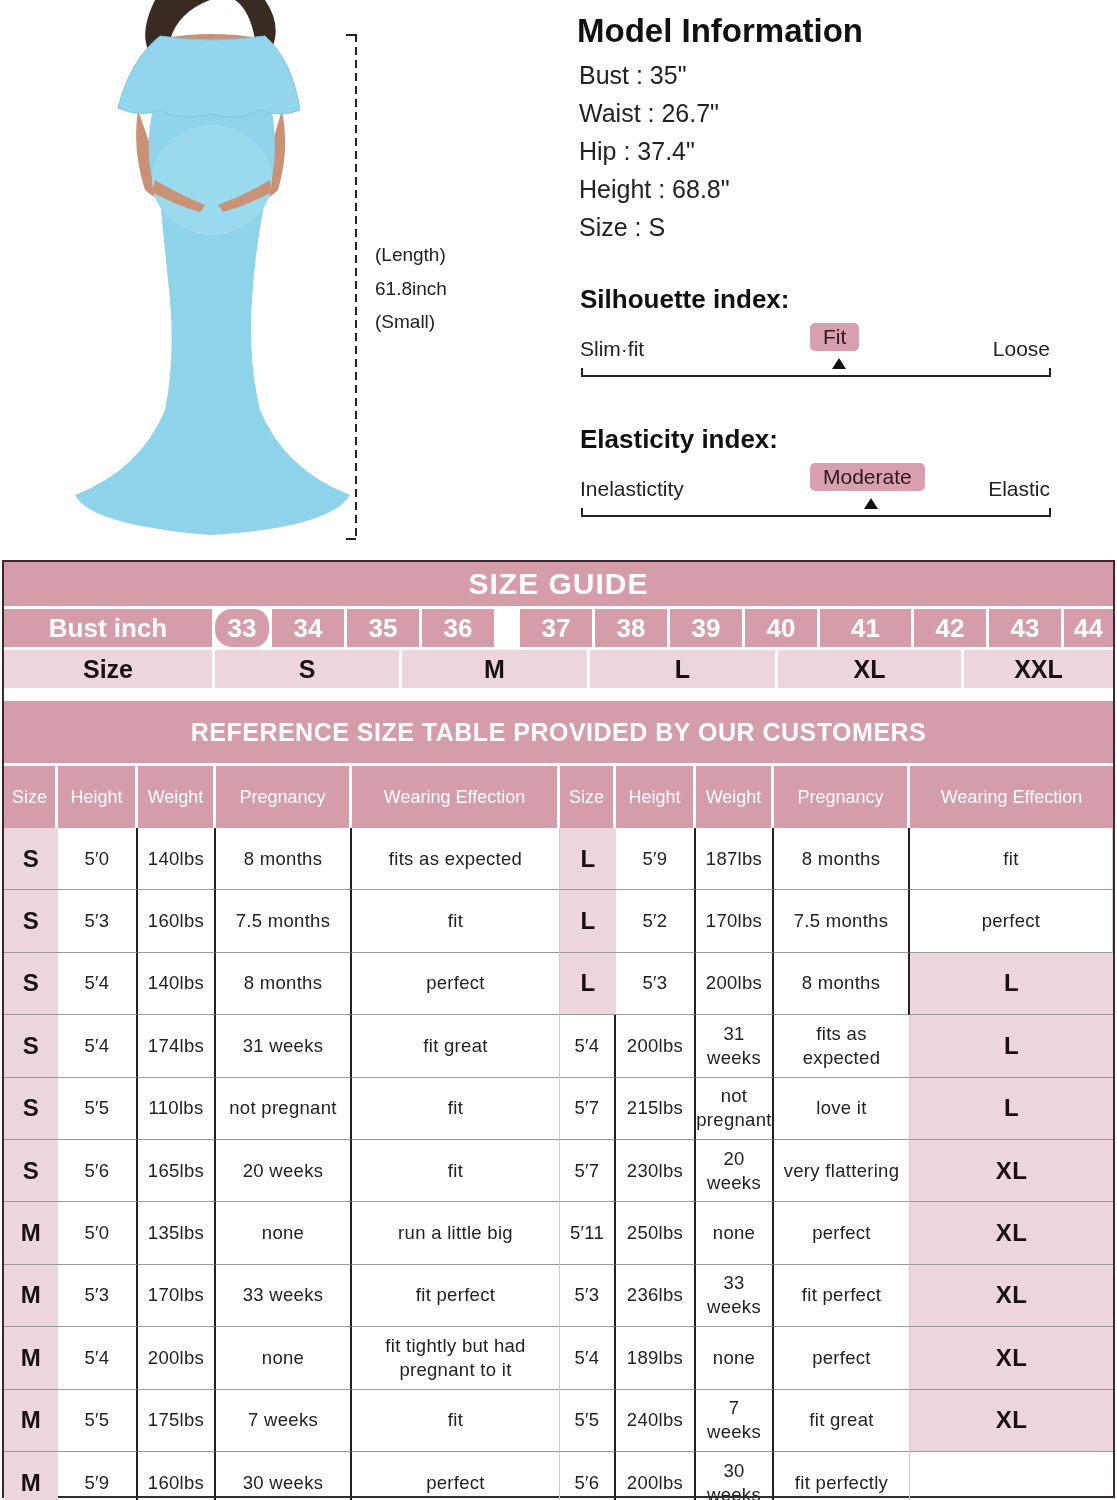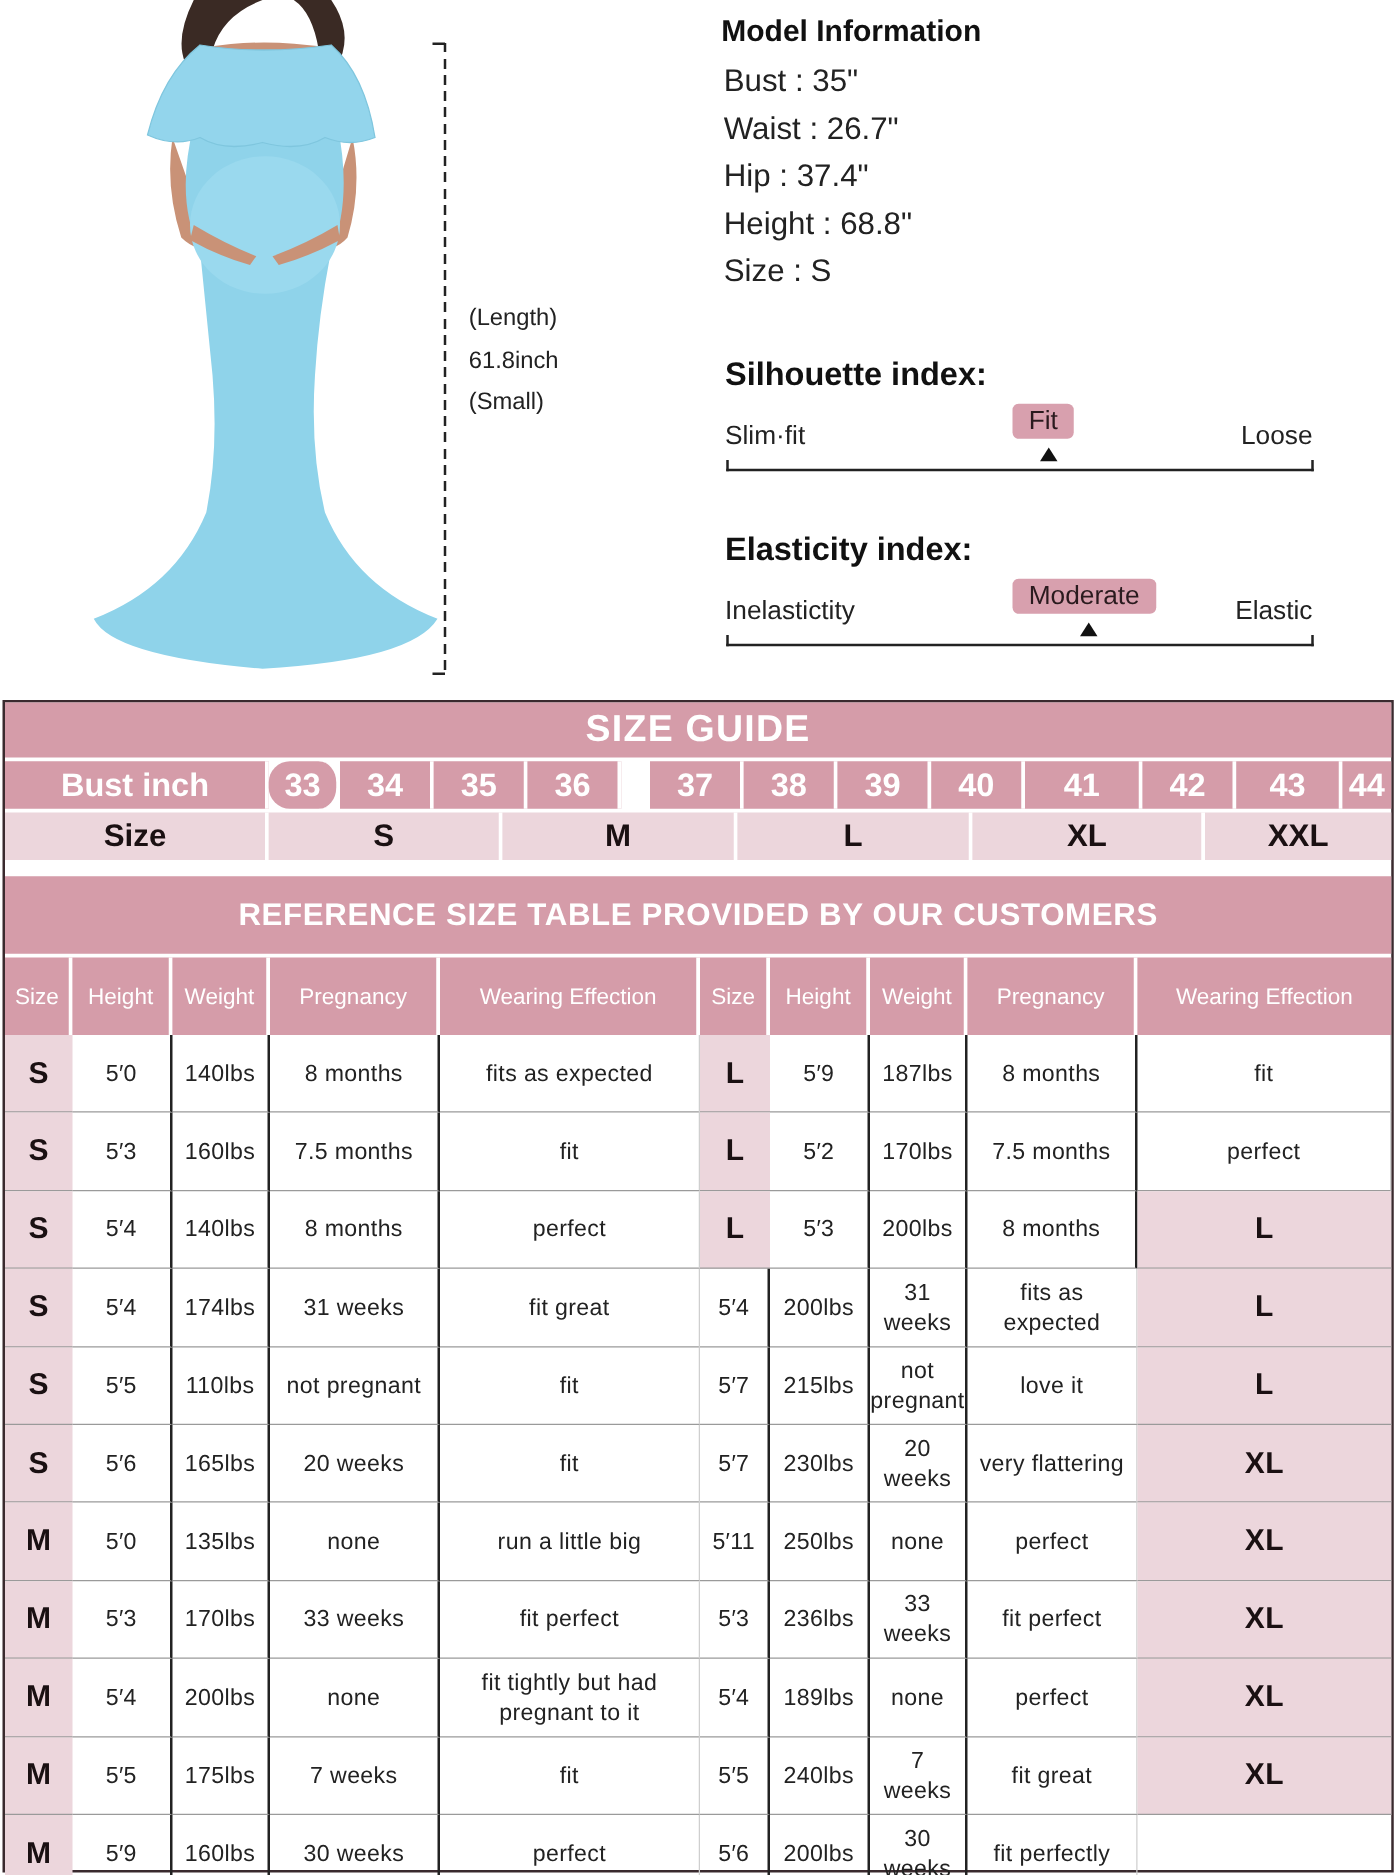--- a/index.html
+++ b/index.html
@@ -8,21 +8,21 @@
 
   
   .photo { position: absolute; left: 60px; top: 0; width: 300px; height: 540px; }
   .measure-line { position: absolute; left: 355px; top: 34px; width: 2px; height: 506px;
     background: repeating-linear-gradient(to bottom, #222 0 8px, transparent 8px 13px); }
   .measure-cap-top { position: absolute; left: 346px; top: 34px; width: 10px; height: 2px; background: #222; }
   .measure-cap-bot { position: absolute; left: 346px; top: 538px; width: 10px; height: 2px; background: #222; }
   .length-label { position: absolute; left: 375px; top: 238px; font-size: 19px; line-height: 33.5px; color: #222; }
 
   .model-info { position: absolute; left: 577px; top: 12px; }
-  .model-title { font-size: 24px; font-weight: bold; color: #111; margin-bottom: 6px; }
+  .model-title { font-size: 33px; font-weight: bold; color: #111; margin-bottom: 6px; }
   .model-line { font-size: 25px; line-height: 38px; color: #222; padding-left: 2px; }
 
   .index-block { position: absolute; left: 580px; width: 472px; }
   .index-title { font-size: 26px; font-weight: bold; color: #111; }
   .index-row { position: relative; height: 44px; margin-top: 8px; }
   .index-left, .index-right { position: absolute; top: 14px; font-size: 21px; color: #222; }
   .index-left { left: 0; }
   .index-right { right: 2px; }
   .index-badge { position: absolute; top: 0; background: #d8a0ae; color: #2a1a1e; font-size: 21px;
     border-radius: 5px; padding: 2px 13px 2px 13px; }
@@ -134,21 +134,21 @@
     <div class="cell" style="width:57px;border-radius:17px;">33</div>
     <div class="cell" style="width:75px;">34</div>
     <div class="cell" style="width:75px;">35</div>
     <div class="cell" style="width:75px;">36</div>
     <div class="cell" style="width:75px;margin-left:23px;">37</div>
     <div class="cell" style="width:75px;">38</div>
     <div class="cell" style="width:75px;">39</div>
     <div class="cell" style="width:75px;">40</div>
     <div class="cell" style="width:94px;">41</div>
     <div class="cell" style="width:75px;">42</div>
-    <div class="cell" style="width:85px;">43</div>
+    <div class="cell" style="width:75px;">43</div>
     <div class="cell" style="width:2px;flex:1;">44</div>
   </div>
 
   <div class="size-row">
     <div class="cell" style="width:211px;">Size</div>
     <div class="cell" style="width:187px;">S</div>
     <div class="cell" style="width:188px;">M</div>
     <div class="cell" style="width:188px;">L</div>
     <div class="cell" style="width:186px;">XL</div>
     <div class="cell" style="flex:1;">XXL</div>

